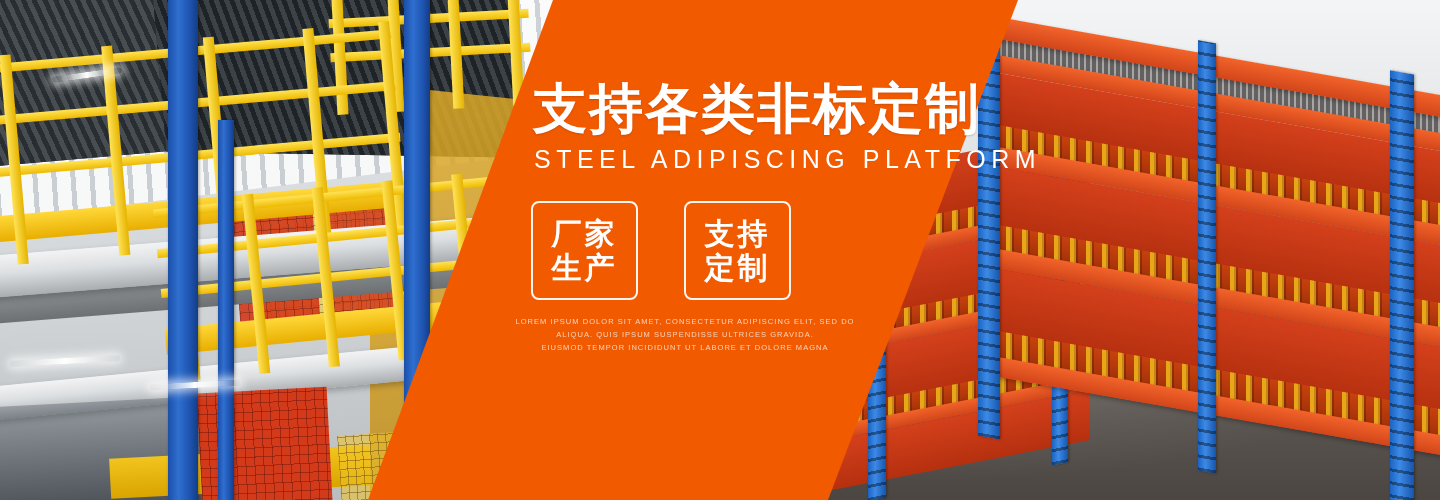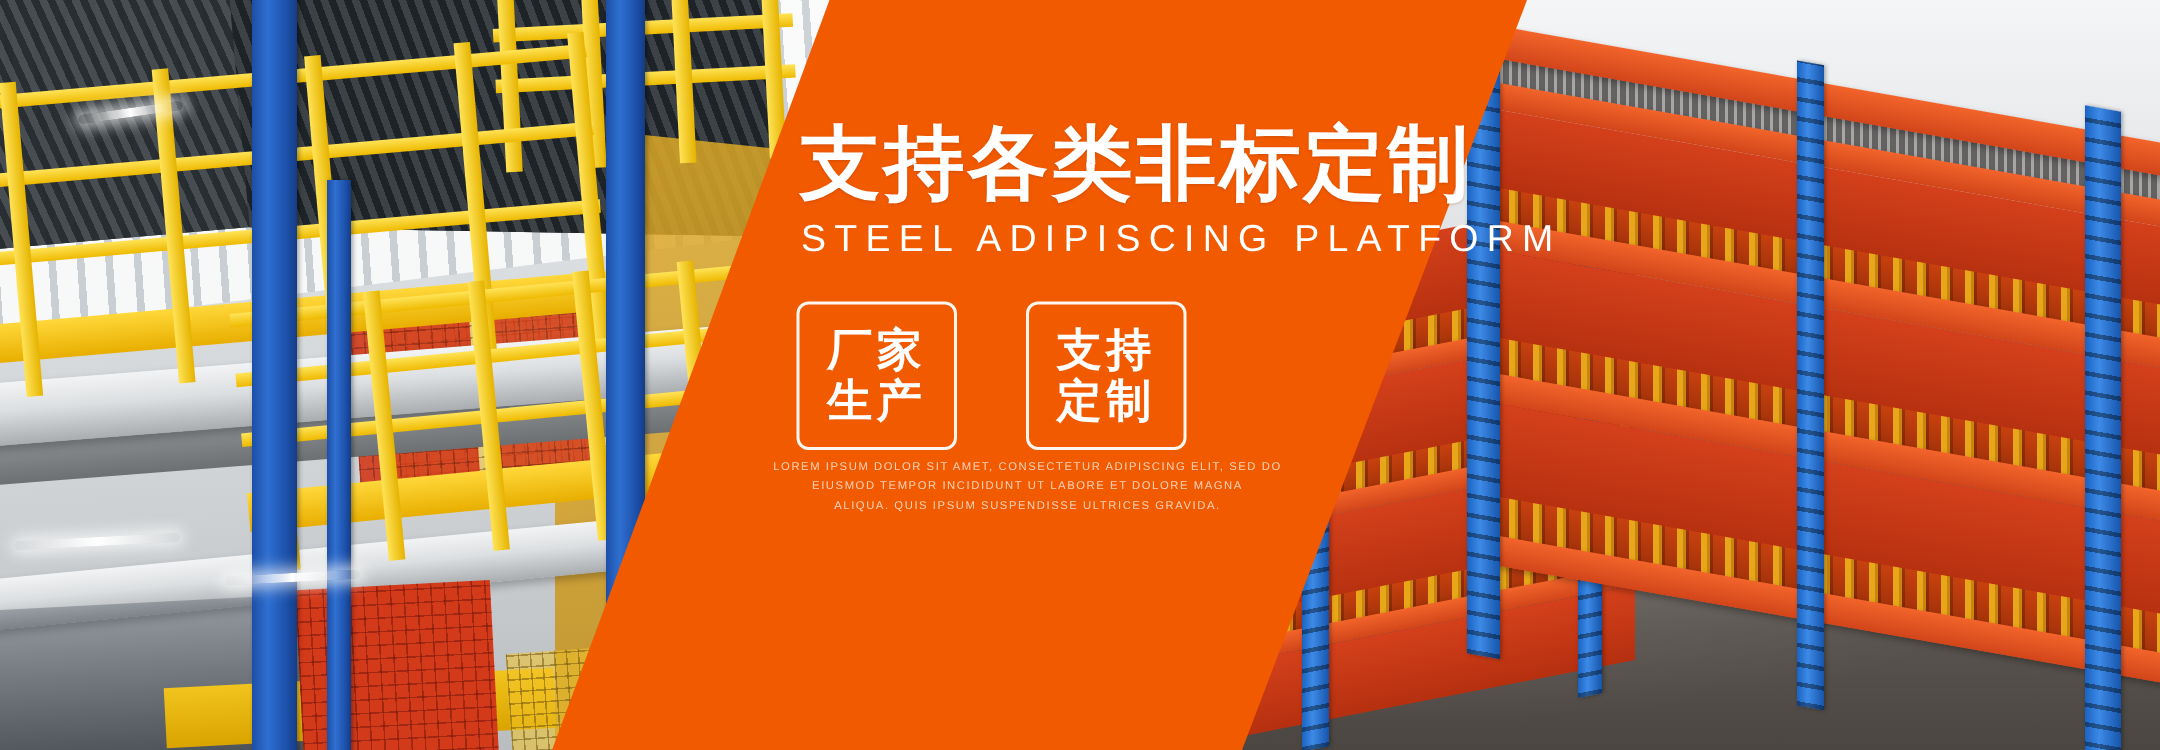--- a/index.html
+++ b/index.html
@@ -225,21 +225,21 @@
     border:2px solid rgba(255,255,255,.95);
     border-radius:8px;
     display:flex; flex-direction:column;
     align-items:center; justify-content:center;
     color:#fff; font-size:30px; font-weight:bold;
     line-height:1.12; letter-spacing:3px;
   }
   .fbox span { display:block; }
 
   .lorem {
-    position:absolute; left:505px; top:304px; width:360px;
+    position:absolute; left:505px; top:315px; width:360px;
     text-align:center; color:rgba(255,255,255,.72);
     font-size:7.5px; line-height:13px; letter-spacing:1.05px;
     white-space:nowrap;
   }
   .lorem div { white-space:nowrap; }
 
   .cta {
     position:absolute; left:570px; top:434px;
     width:146px; height:42px;
     background:#ffffff;
@@ -382,19 +382,19 @@
         <span>生产</span>
       </div>
       <div class="fbox">
         <span>支持</span>
         <span>定制</span>
       </div>
     </div>
 
     <div class="lorem">
       <div>LOREM IPSUM DOLOR SIT AMET, CONSECTETUR ADIPISCING ELIT, SED DO</div>
+      <div>ALIQUA. QUIS IPSUM SUSPENDISSE ULTRICES GRAVIDA.</div>
       <div>EIUSMOD TEMPOR INCIDIDUNT UT LABORE ET DOLORE MAGNA</div>
-      <div>ALIQUA. QUIS IPSUM SUSPENDISSE ULTRICES GRAVIDA.</div>
     </div>
 
 
   </div>
 </div>
 
 </body></html>

